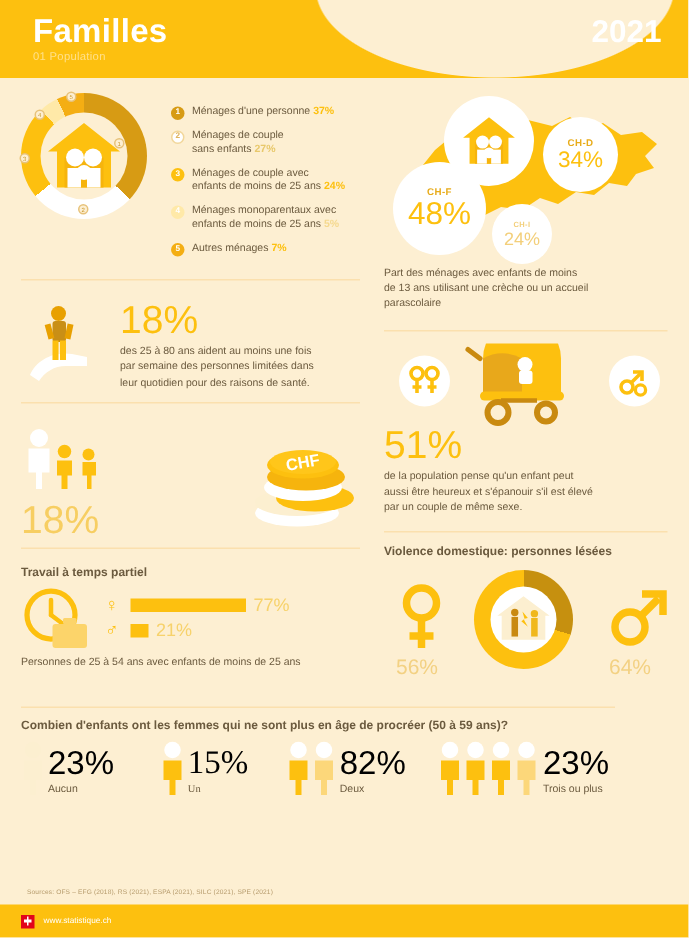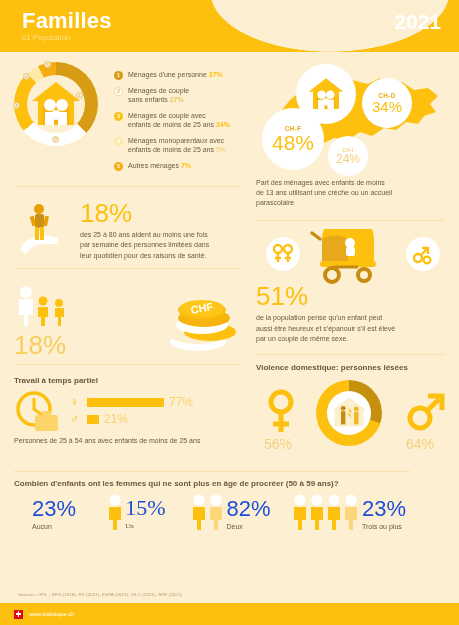--- a/index.html
+++ b/index.html
@@ -145,21 +145,21 @@
   .viol-donut::after {
     content: ""; position: absolute; left: 11px; top: 11px;
     width: 44px; height: 44px; border-radius: 50%; background: #FFFFFF;
   }
   .viol-pct { position: absolute; font-size: 14px; color: #F3D183; }
 
   
   .bottom-block { position: absolute; left: 0; top: 0; width: 424px; }
   .bottom-row { display: flex; align-items: flex-end; padding: 0 14px; margin-top: 4px; }
   .bottom-cell { display: flex; align-items: flex-end; margin-right: 4px; }
-  .bottom-val { font-size: 22px; color: #1d4ed8; line-height: 1; }
+  .bottom-val { font-size: 22px; color: #000000; line-height: 1; }
   .bottom-lbl { font-size: 7px; color: #6B5A3E; margin-top: 3px; }
 
   
   .sources {
     position: absolute; left: 18px; bottom: 28px;
     font-size: 4.4px; color: #B59A6B; letter-spacing: .1px;
   }
   .footbar {
     position: absolute; left: 0; bottom: 0; width: 459px; height: 22px;
     background: #FDC00F; display: flex; align-items: center; padding-left: 14px;

